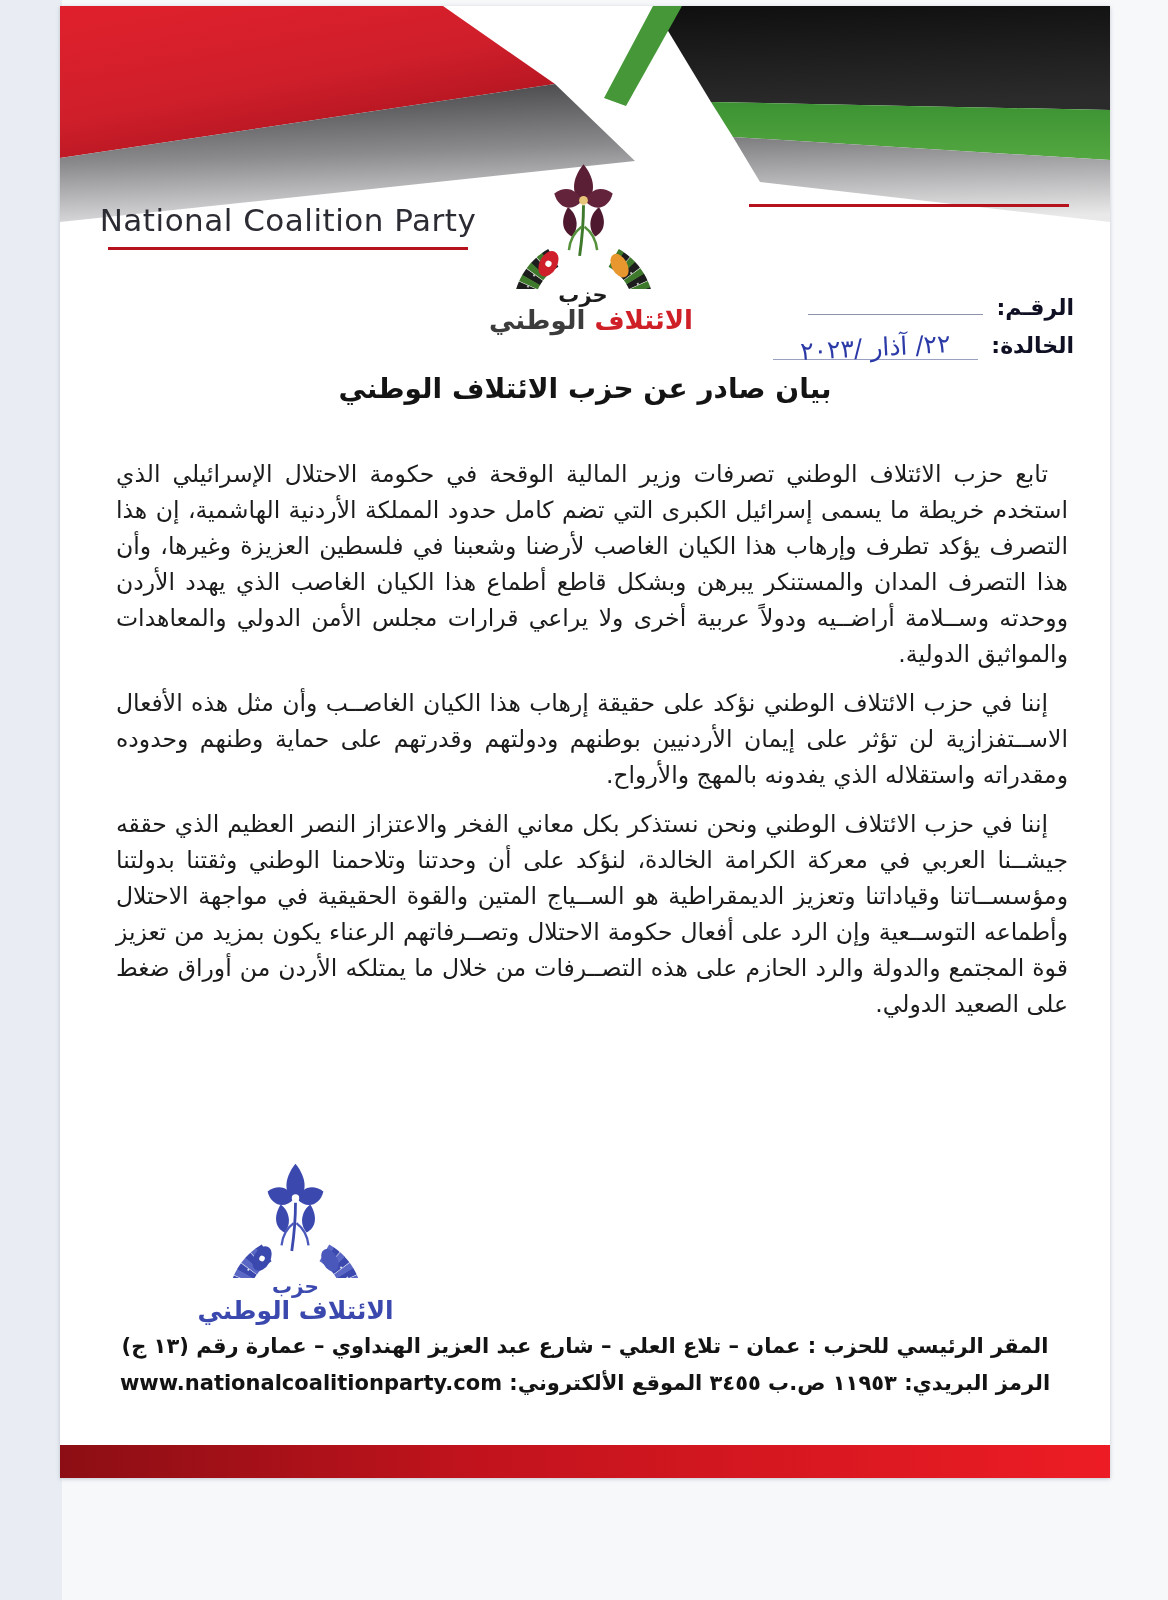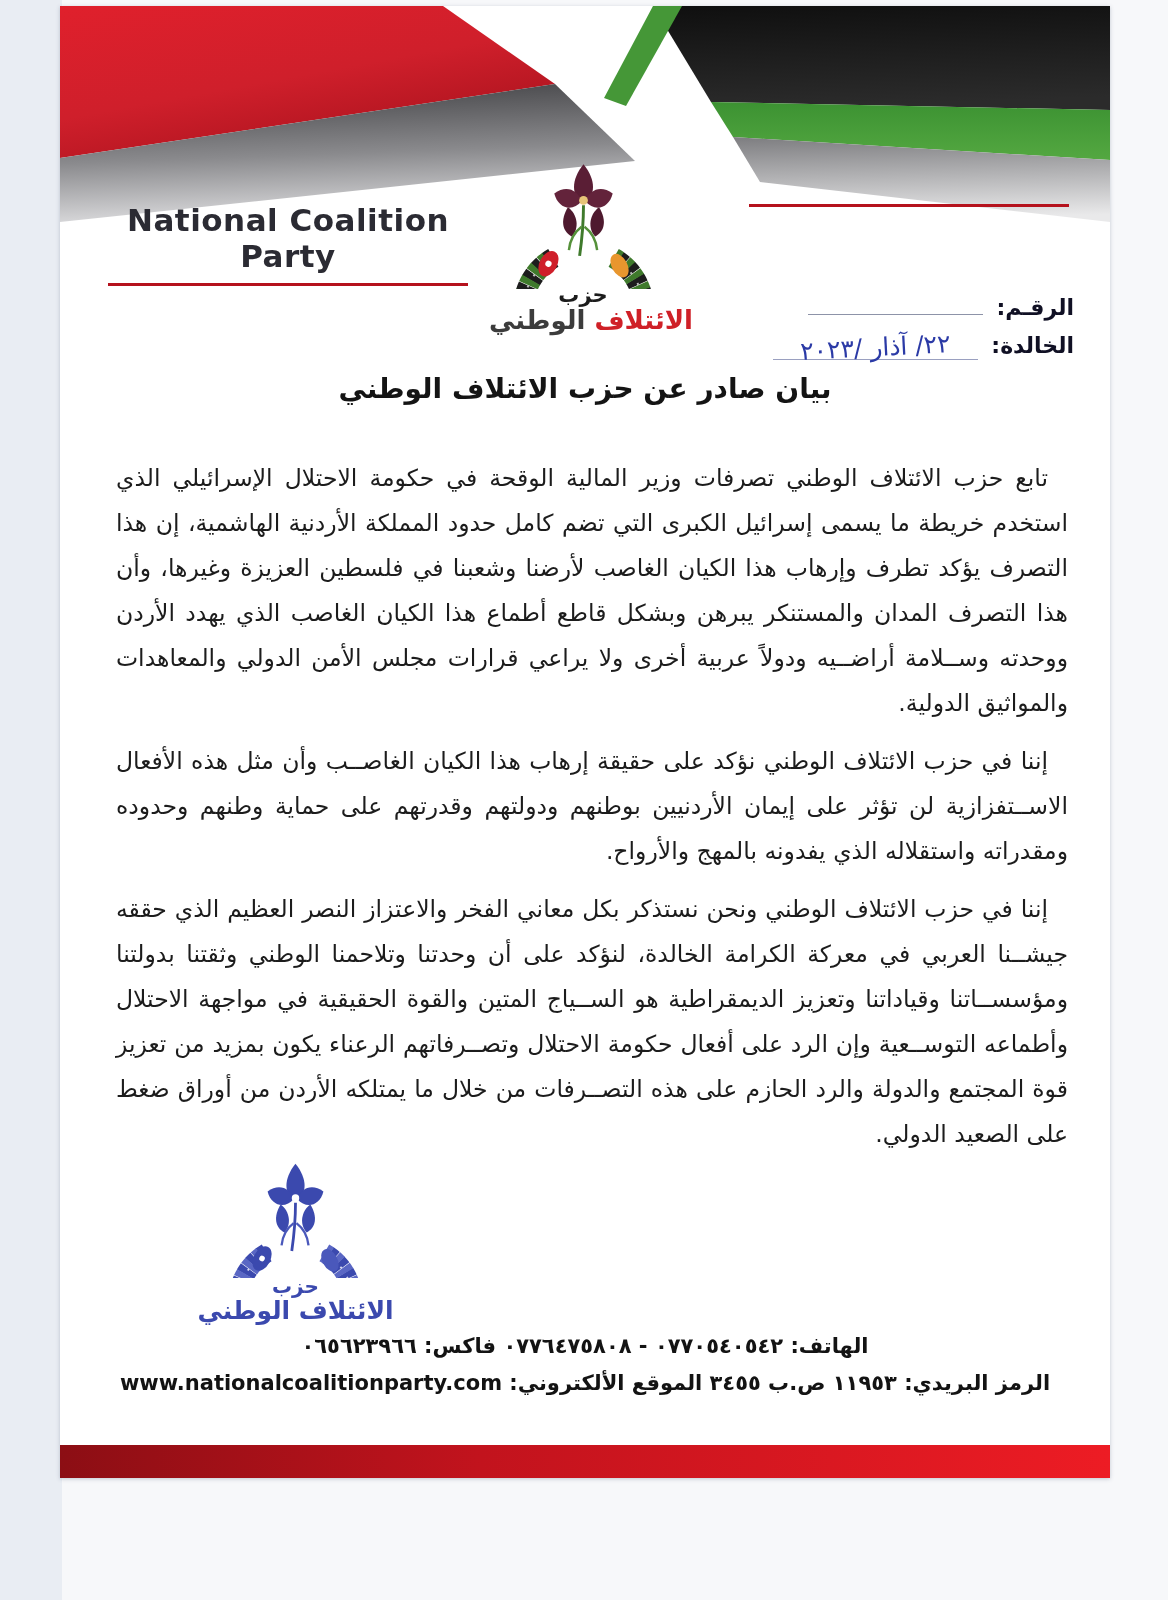--- a/index.html
+++ b/index.html
@@ -14,21 +14,21 @@
   .page{
     position:absolute;left:60px;top:6px;width:1050px;height:1472px;
     background:#ffffff;
     box-shadow:0 1px 4px rgba(40,60,90,.25);
   }
   
   .header-art{position:absolute;left:0;top:0;width:1050px;height:230px;display:block;}
   
   .title-en{
     position:absolute;left:28px;top:196px;width:400px;text-align:center;
-    color:#2b2b33;font-size:31px;font-weight:bold;letter-spacing:.5px;
+    color:#2b2b33;font-size:31px;font-weight:normal;letter-spacing:.5px;
     font-family:"DejaVu Sans", sans-serif;
   }
   .title-en .rule{display:block;margin:9px auto 0;width:360px;height:3px;background:#b5121d;}
   .title-ar{
     position:absolute;right:26px;top:188px;width:350px;text-align:center;direction:rtl;
     color:#17171f;font-size:33px;font-weight:bold;
   }
   .title-ar .rule{display:block;margin:10px auto 0;width:320px;height:3px;background:#b5121d;}
   
   .logo-block{position:absolute;left:398px;top:98px;width:250px;text-align:center;}
@@ -47,21 +47,21 @@
     transform:rotate(-3deg) translateY(3px);letter-spacing:2px;
   }
   
   .doc-title{
     position:absolute;left:0;right:0;top:366px;text-align:center;direction:rtl;
     font-size:28px;font-weight:bold;color:#141414;
   }
   
   .body-text{position:absolute;right:42px;left:56px;top:450px;direction:rtl;}
   .body-text p{
-    margin:0 0 13px 0;font-size:23.5px;line-height:45px;color:#1c1c1c;
+    margin:0 0 13px 0;font-size:23.5px;line-height:36px;color:#1c1c1c;
     text-align:justify;text-align-last:right;text-indent:20px;
   }
   
   .stamp-block{position:absolute;left:118px;top:1100px;width:235px;text-align:center;}
   .stamp-cap1{font-size:20px;font-weight:bold;color:#3b49ae;margin-top:-8px;}
   .stamp-cap2{font-size:25px;font-weight:bold;color:#3b49ae;direction:rtl;margin-top:-2px;}
   
   .footer{position:absolute;left:30px;right:30px;top:1322px;text-align:center;direction:rtl;}
   .footer div{font-size:21px;font-weight:bold;color:#131313;line-height:37px;white-space:nowrap;}
   .footer .url{direction:ltr;unicode-bidi:embed;}
@@ -193,20 +193,20 @@
         <circle cx="110" cy="99" r="4" fill="#ffffff"></circle>
         <path d="M110,104 C110,126 108,142 106,156" fill="none" stroke="#3b49ae" stroke-width="3"></path>
         <path d="M108,126 C100,132 96,140 95,150" fill="none" stroke="#4a58bb" stroke-width="2.5"></path>
         <path d="M111,126 C119,132 123,140 124,150" fill="none" stroke="#4a58bb" stroke-width="2.5"></path>
       </svg>
       <div class="stamp-cap1">حزب</div>
       <div class="stamp-cap2">الائتلاف الوطني</div>
     </div>
 
     <div class="footer">
-      <div>الهاتف: ٠٧٧٠٥٤٠٥٤٢ - ٠٧٧٦٤٧٥٨٠٨  فاكس: ٠٦٥٦٢٣٩٦٦</div>
+      <div>المقر الرئيسي للحزب : عمان – تلاع العلي – شارع عبد العزيز الهنداوي – عمارة رقم (١٣ ج)</div>
       <div><span>الرمز البريدي: ١١٩٥٣ ص.ب ٣٤٥٥ الموقع الألكتروني: </span><span class="url">www.nationalcoalitionparty.com</span></div>
     </div>
 
     <div class="red-bar"></div>
 
   </div>
 </div>
 
 </body></html>

